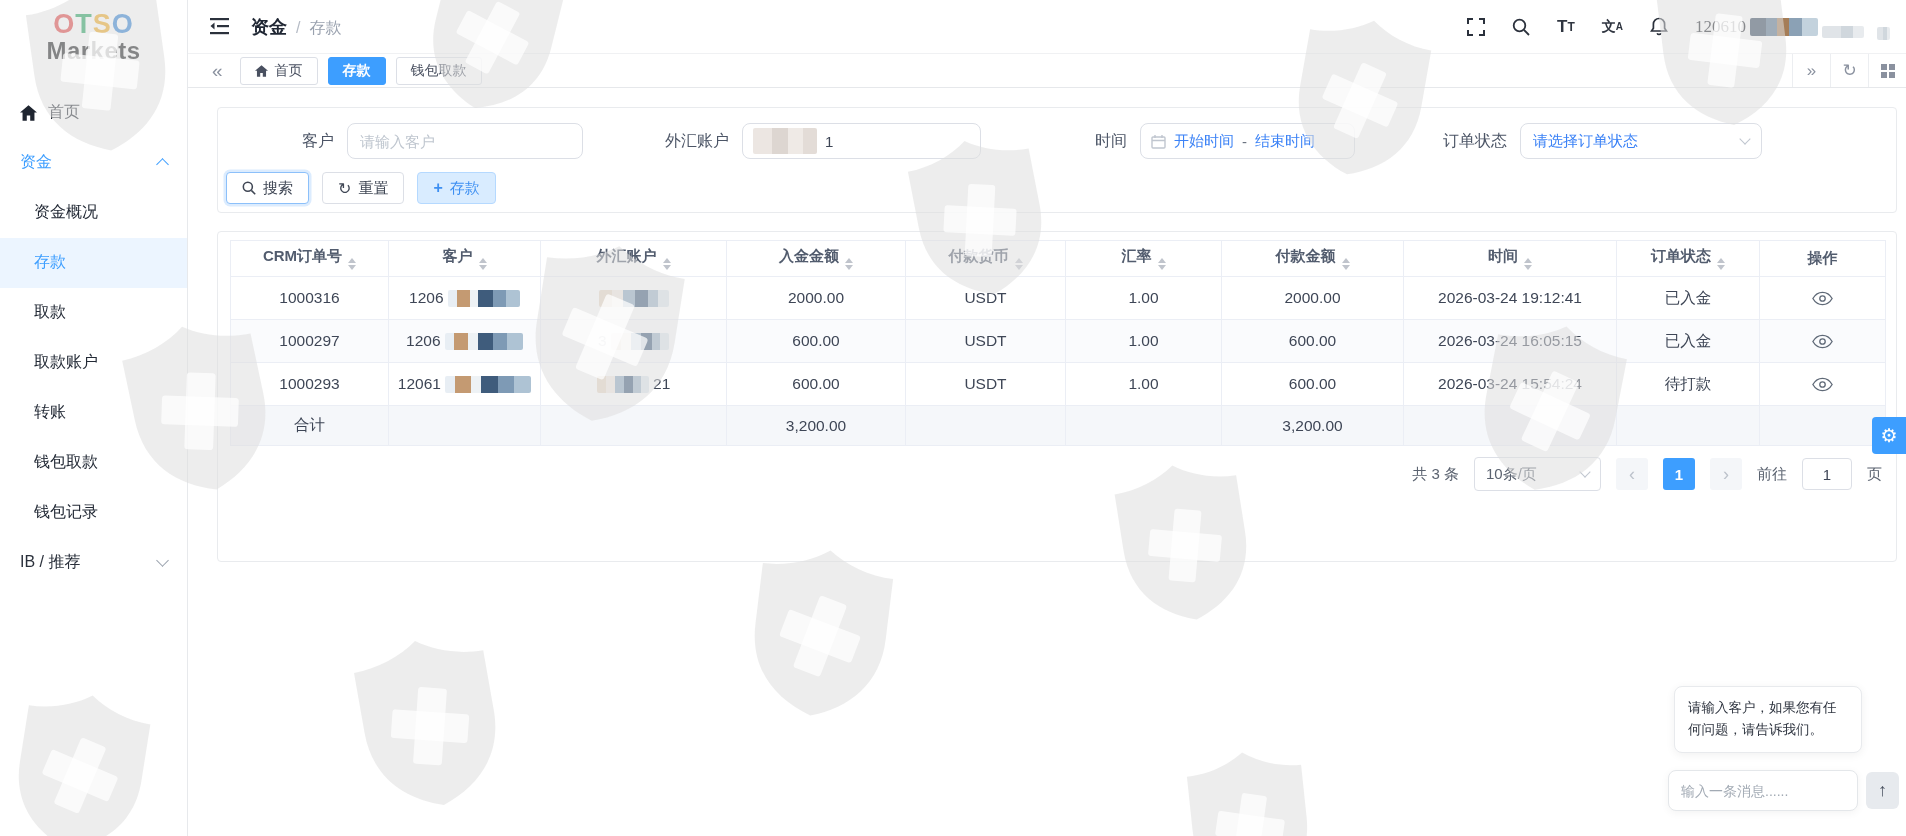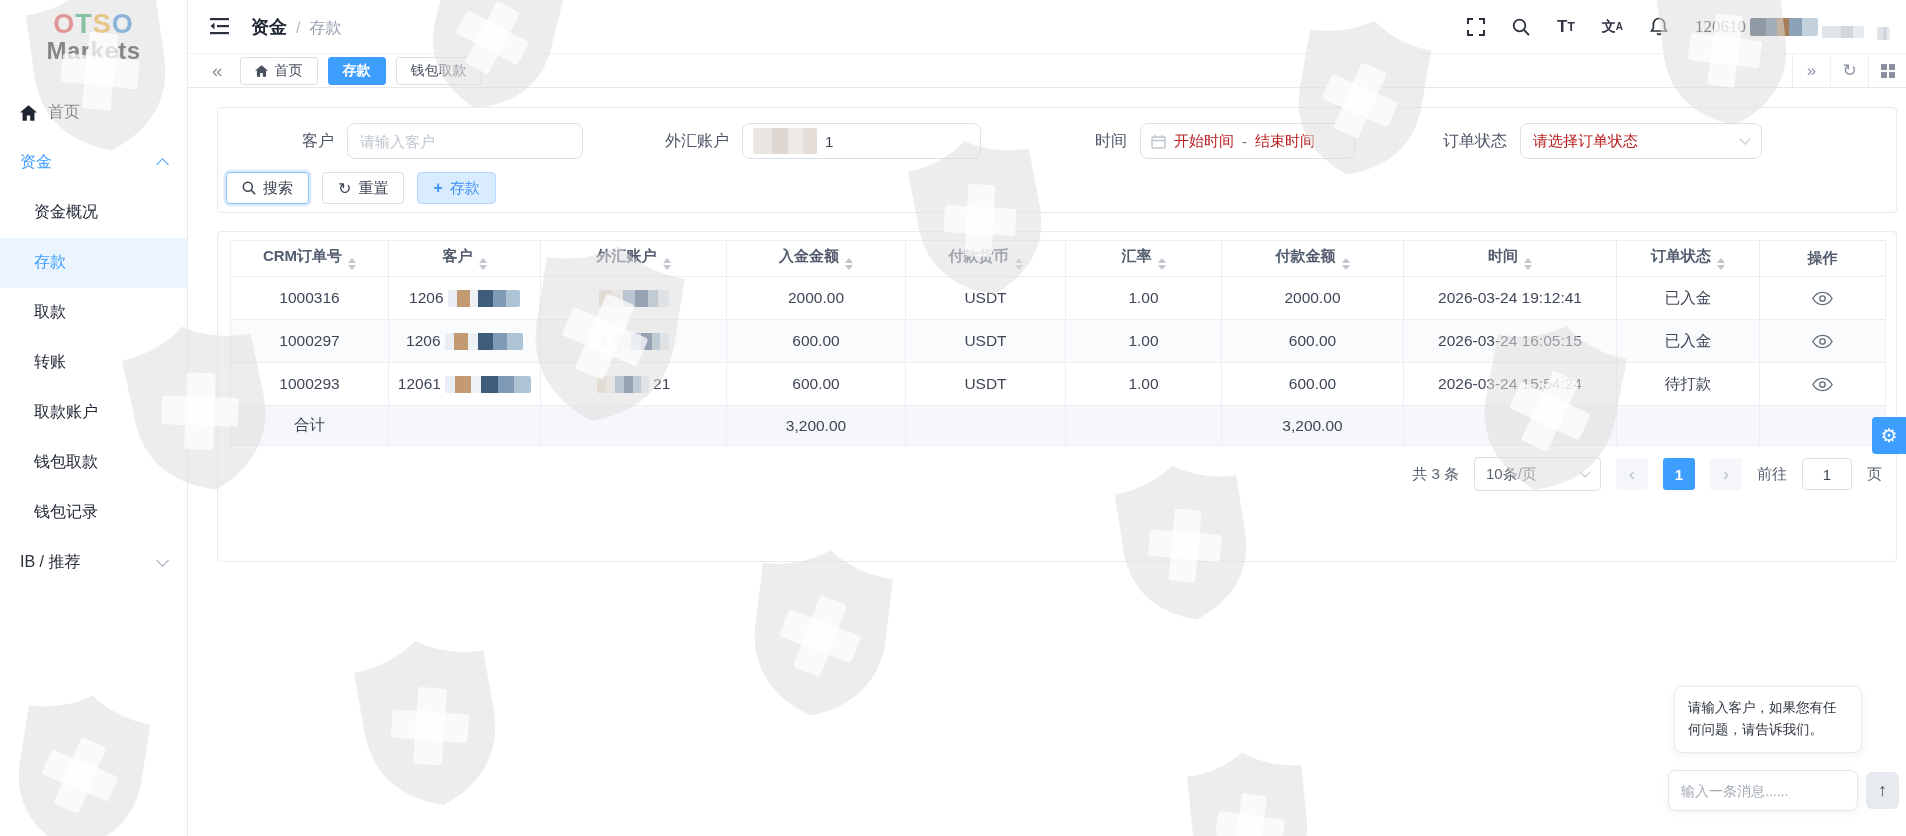--- a/index.html
+++ b/index.html
@@ -65,21 +65,21 @@
   .fg1{margin-left:70px}.fg1 .flabel{width:46px}
   .fg2{margin-left:80px}.fg2 .flabel{width:66px}
   .fg3{margin-left:112px}.fg3 .flabel{width:34px}
   .fg4{margin-left:86px}.fg4 .flabel{width:66px}
   .ctl{height:36px;border:1px solid #dcdfe6;border-radius:8px;background:#fff;display:flex;align-items:center;font-size:15px;color:#3e4656}
   .ctl input{border:none;outline:none;width:100%;height:100%;padding:0 12px;font-size:15px;font-family:inherit;color:#3e4656;background:transparent}
   .ctl input::placeholder{color:#bfc6cf}
   .w-cust{width:236px}.w-fx{width:239px;padding:0 10px;gap:8px}
   .w-time{width:215px;padding:0 10px;gap:8px;color:#bfc6cf}
   .w-status{width:242px;padding:0 12px;justify-content:space-between;color:#bfc6cf}
-  .ph{color:#b91c1c;white-space:nowrap}
+  .ph{color:#3b82f6;white-space:nowrap}
   .cdown{width:8px;height:8px;border-right:1.5px solid #c0c6cf;border-bottom:1.5px solid #c0c6cf;transform:rotate(45deg);margin-top:-4px}
   .btnrow{display:flex;gap:13px;margin:13px 0 0 8px}
   .btn{height:32px;padding:0 15px;border:1px solid #dcdfe6;border-radius:4px;background:#fff;font-size:15px;color:#3f4654;display:flex;align-items:center;gap:7px;cursor:pointer;font-family:inherit}
   .btn-search{border-color:#8cc0fa;box-shadow:0 0 0 2.5px #dcecfe}
   .btn-deposit{background:#d9ecff;border-color:#b5d9ff;color:#3d8ff2}
   .plus-g{font-size:16px;font-weight:600}
 
   
   .table-card{margin:18px 13px 0 25px;padding:8px 12px 0;height:331px}
   table{border-collapse:collapse;table-layout:fixed;width:1655px}
@@ -158,24 +158,24 @@
       <div class="sub-item">
           <span>资金概况</span>
         </div>
       <div class="sub-item active">
           <span>存款</span>
         </div>
       <div class="sub-item">
           <span>取款</span>
         </div>
       <div class="sub-item">
+          <span>取款账户</span>
+        </div>
+      <div class="sub-item">
           <span>转账</span>
-        </div>
-      <div class="sub-item">
-          <span>取款账户</span>
         </div>
       <div class="sub-item">
           <span>钱包取款</span>
         </div>
       <div class="sub-item">
           <span>钱包记录</span>
         </div>
       <div class="nav-sec">
         <span>IB / 推荐</span>
         <span class="chev"></span>

